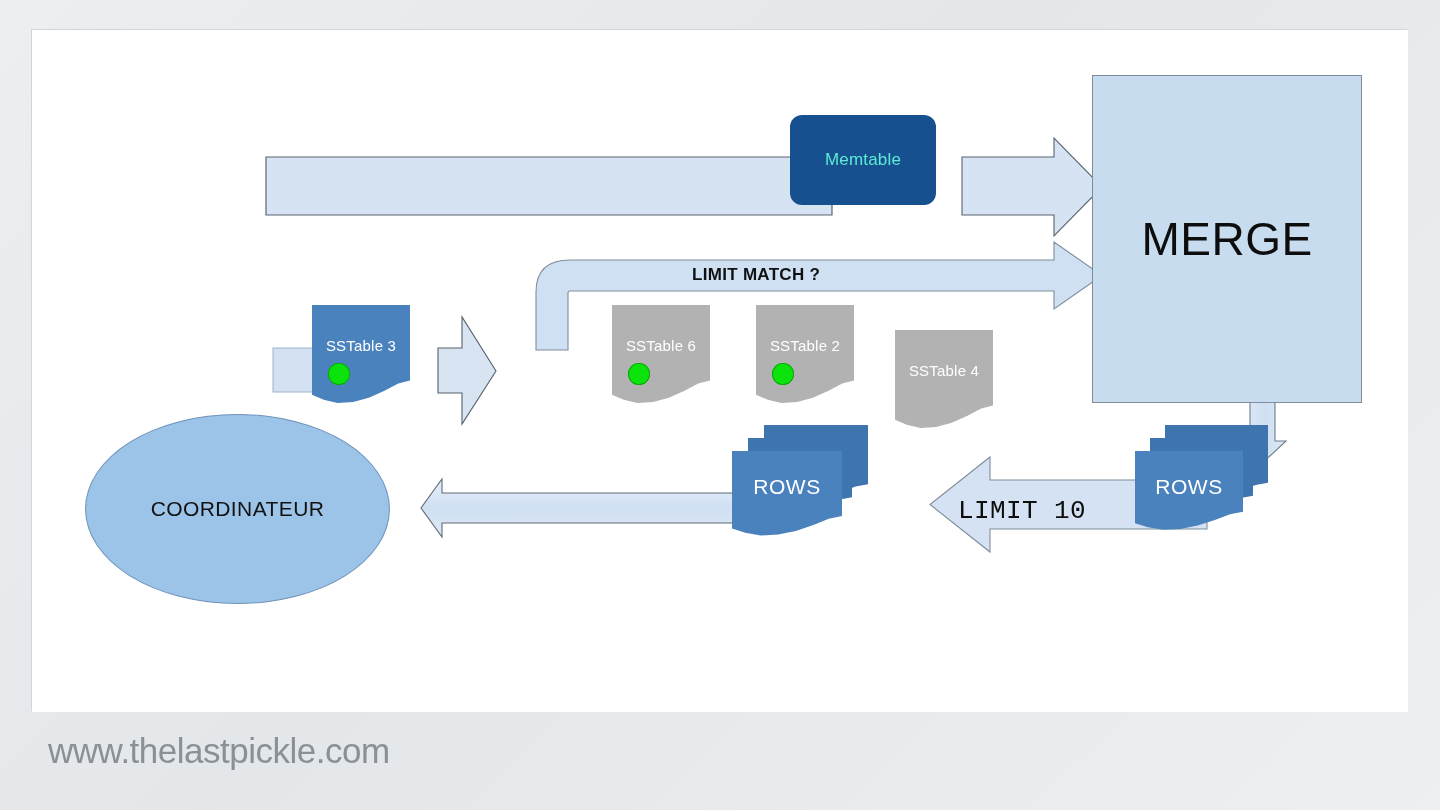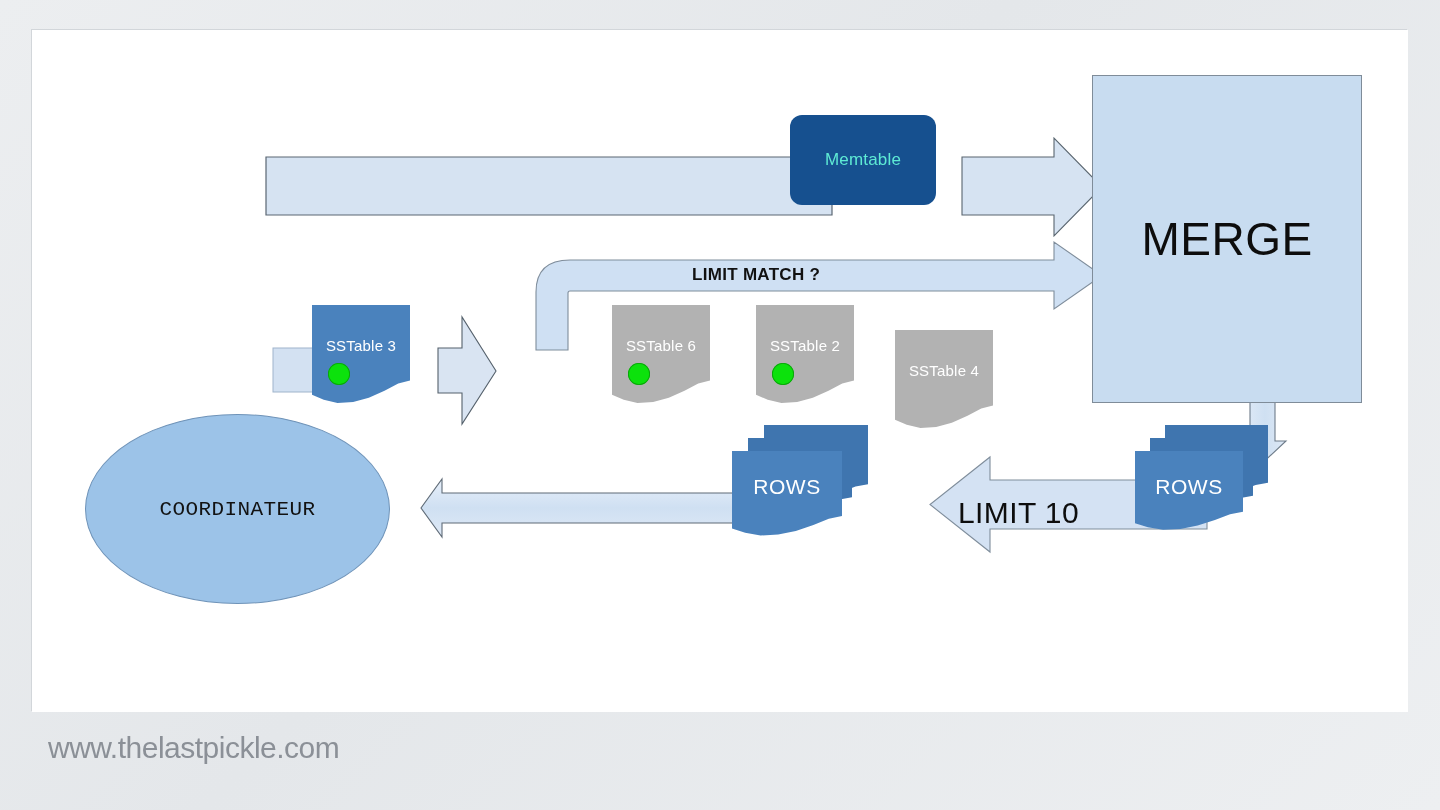--- a/index.html
+++ b/index.html
@@ -31,21 +31,21 @@
     height: 682px;
     background: #ffffff;
     box-shadow: -1px -1px 0 0 #d2d6da;
   }
 
   .footer {
     position: absolute;
     left: 48px;
     top: 731px;
     font-family: "Liberation Sans", sans-serif;
-    font-size: 30px;
+    font-size: 35px;
     font-weight: 300;
     letter-spacing: -0.5px;
     color: #8b9097;
     white-space: nowrap;
     text-align: center;
   }
 
   
   .abs { position: absolute; }
 
@@ -114,21 +114,20 @@
     border-radius: 50%;
     background: #9cc3e8;
     border: 1.1px solid #6f93b8;
     box-sizing: border-box;
     display: flex;
     align-items: center;
     justify-content: center;
     font-size: 21px;
     color: #121212;
     letter-spacing: 0.4px;
-    font-family: Liberation Mono, monospace;
   }
 
   svg.layer {
     position: absolute;
     left: 0; top: 0;
     width: 1440px;
     height: 810px;
     overflow: visible;
     pointer-events: none;
   }
@@ -194,21 +193,21 @@
         <path d="M 770,463 L 410,463 L 410,449 L 389,478 L 410,507 L 410,493 L 770,493 Z" fill="url(#gradThinArrow)" stroke="#5f6b77" stroke-width="1.1"></path>
       </g>
     </svg>
 
     <div class="abs merge" style="left:1060px; top:45px; width:270px; height:328px;">MERGE</div>
 
     <div class="abs memtable" style="left:758px; top:85px; width:146px; height:90px;">Memtable</div>
 
     <div class="lbl" style="left:660px; top:196px; font-size:17px; font-weight:600; color:#111; letter-spacing:0.3px;">LIMIT MATCH ?</div>
 
-    <div class="lbl" style="left:926px; top:427px; font-size:30px; color:#0d0d0d; letter-spacing:0.4px;">LIMIT 10</div>
+    <div class="lbl" style="left:926px; top:427px; font-size:26px; color:#0d0d0d; letter-spacing:0.4px;font-family:Liberation Mono, monospace;">LIMIT 10</div>
 
     <div style="position:absolute; left:280px; top:275px; width:98px; height:102px;">
       <div class="doc doc-blue" style="left:0; top:0; width:98px; height:102px;"></div>
       <div class="doc-label" style="top:32px;">SSTable 3</div>
       <div class="green-dot" style="left:16px; top:58px;"></div>
     </div>
 
 
     <div style="position:absolute; left:580px; top:275px; width:98px; height:102px;">
       <div class="doc doc-gray" style="left:0; top:0; width:98px; height:102px;"></div>

